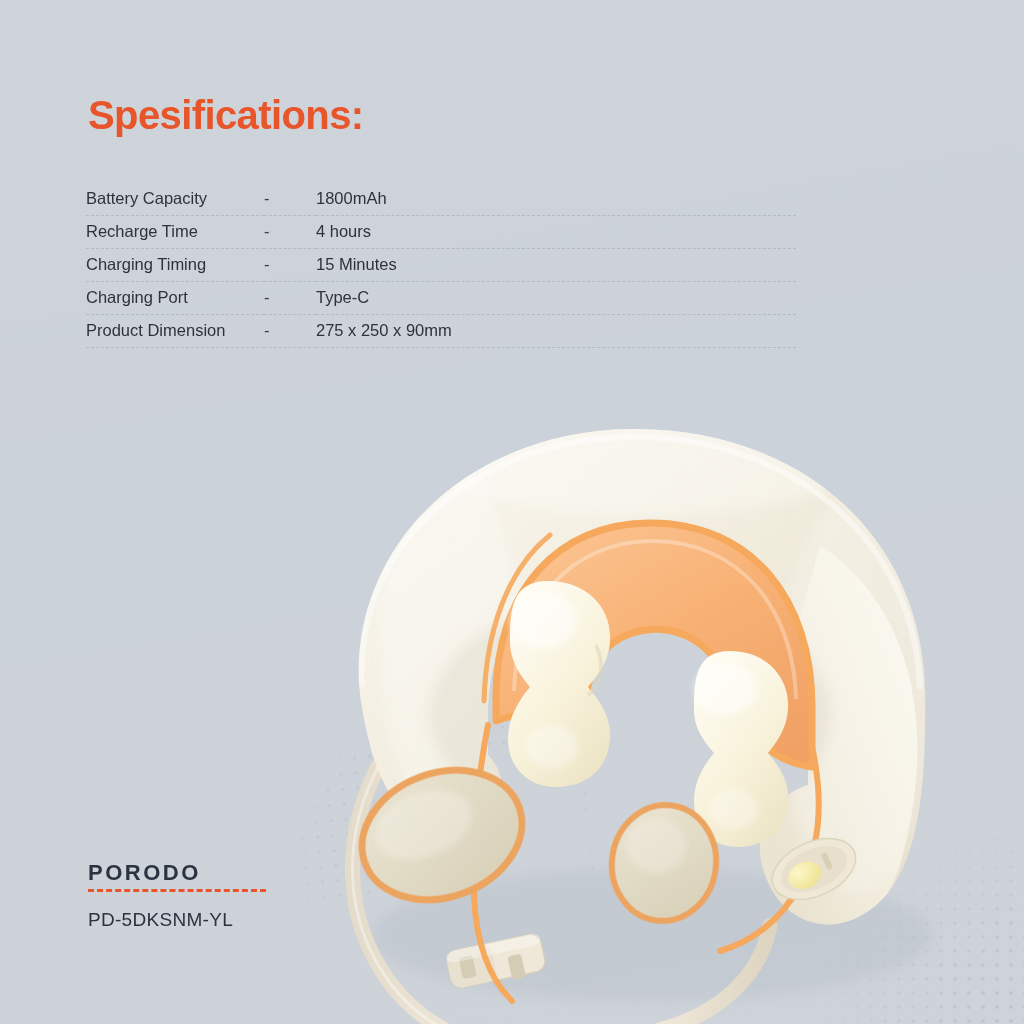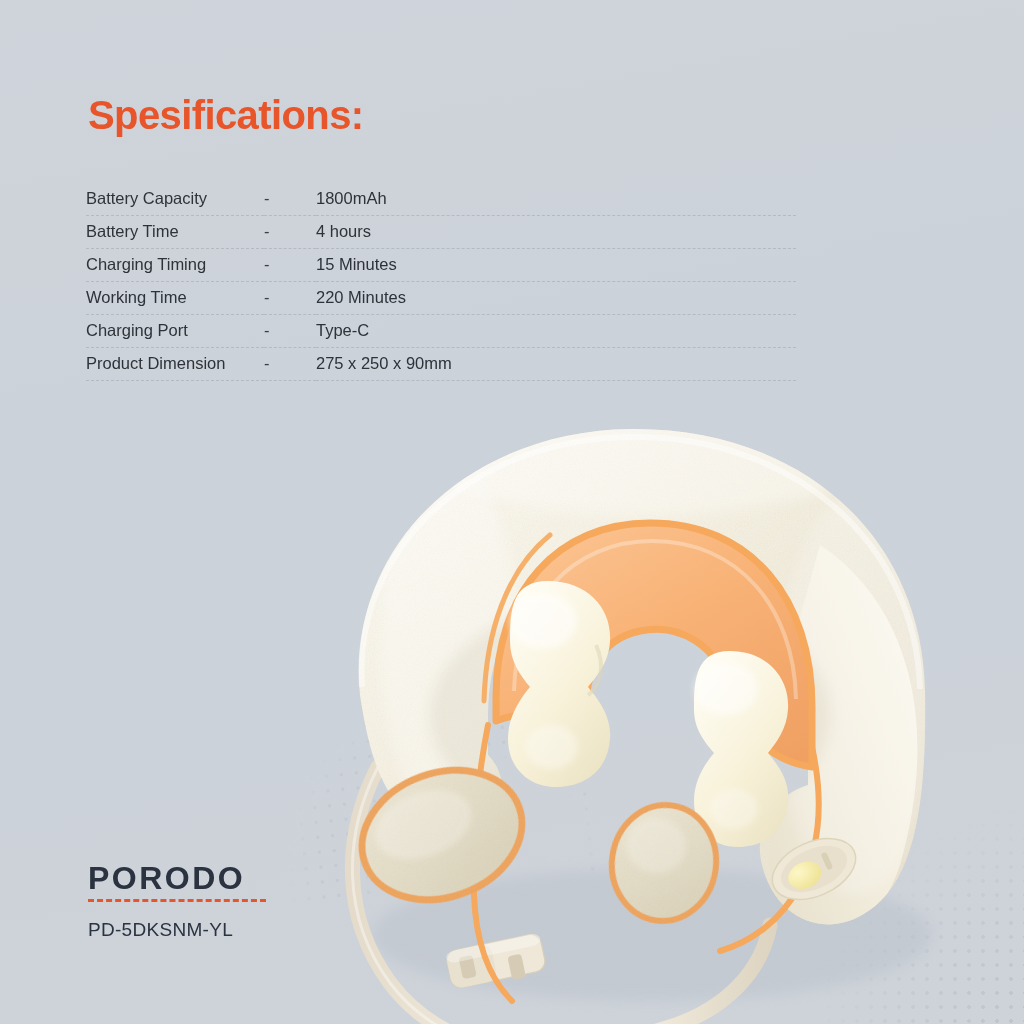--- a/index.html
+++ b/index.html
@@ -99,21 +99,21 @@
   }
   #product svg { display: block; width: 100%; height: 100%; }
 
   
   #brand {
     position: absolute;
     left: 88px;
     top: 862px;
   }
   #brand-name {
-    font-size: 32px;
+    font-size: 22px;
     font-weight: bold;
     letter-spacing: 2.5px;
     color: #2b3340;
     line-height: 1;
     margin: 0;
   }
   #brand-rule {
     margin-top: 5px;
     width: 178px;
     height: 0;
@@ -137,33 +137,28 @@
   <h1 id="spec-title">Spesifications:</h1>
 
   <table id="spec-table">
     <tbody>
       <tr>
         <td class="lbl">Battery Capacity</td>
         <td class="sep">-</td>
         <td class="val">1800mAh</td>
       </tr>
       <tr>
-        <td class="lbl">Battery Time</td>
+        <td class="lbl">Recharge Time</td>
         <td class="sep">-</td>
         <td class="val"> 4 hours</td>
       </tr>
       <tr>
         <td class="lbl">Charging Timing</td>
         <td class="sep">-</td>
         <td class="val">15 Minutes</td>
-      </tr>
-      <tr>
-        <td class="lbl">Working Time</td>
-        <td class="sep">-</td>
-        <td class="val">220 Minutes</td>
       </tr>
       <tr>
         <td class="lbl">Charging Port</td>
         <td class="sep">-</td>
         <td class="val">Type-C</td>
       </tr>
       <tr>
         <td class="lbl">Product Dimension</td>
         <td class="sep">-</td>
         <td class="val">275 x 250 x 90mm</td>

